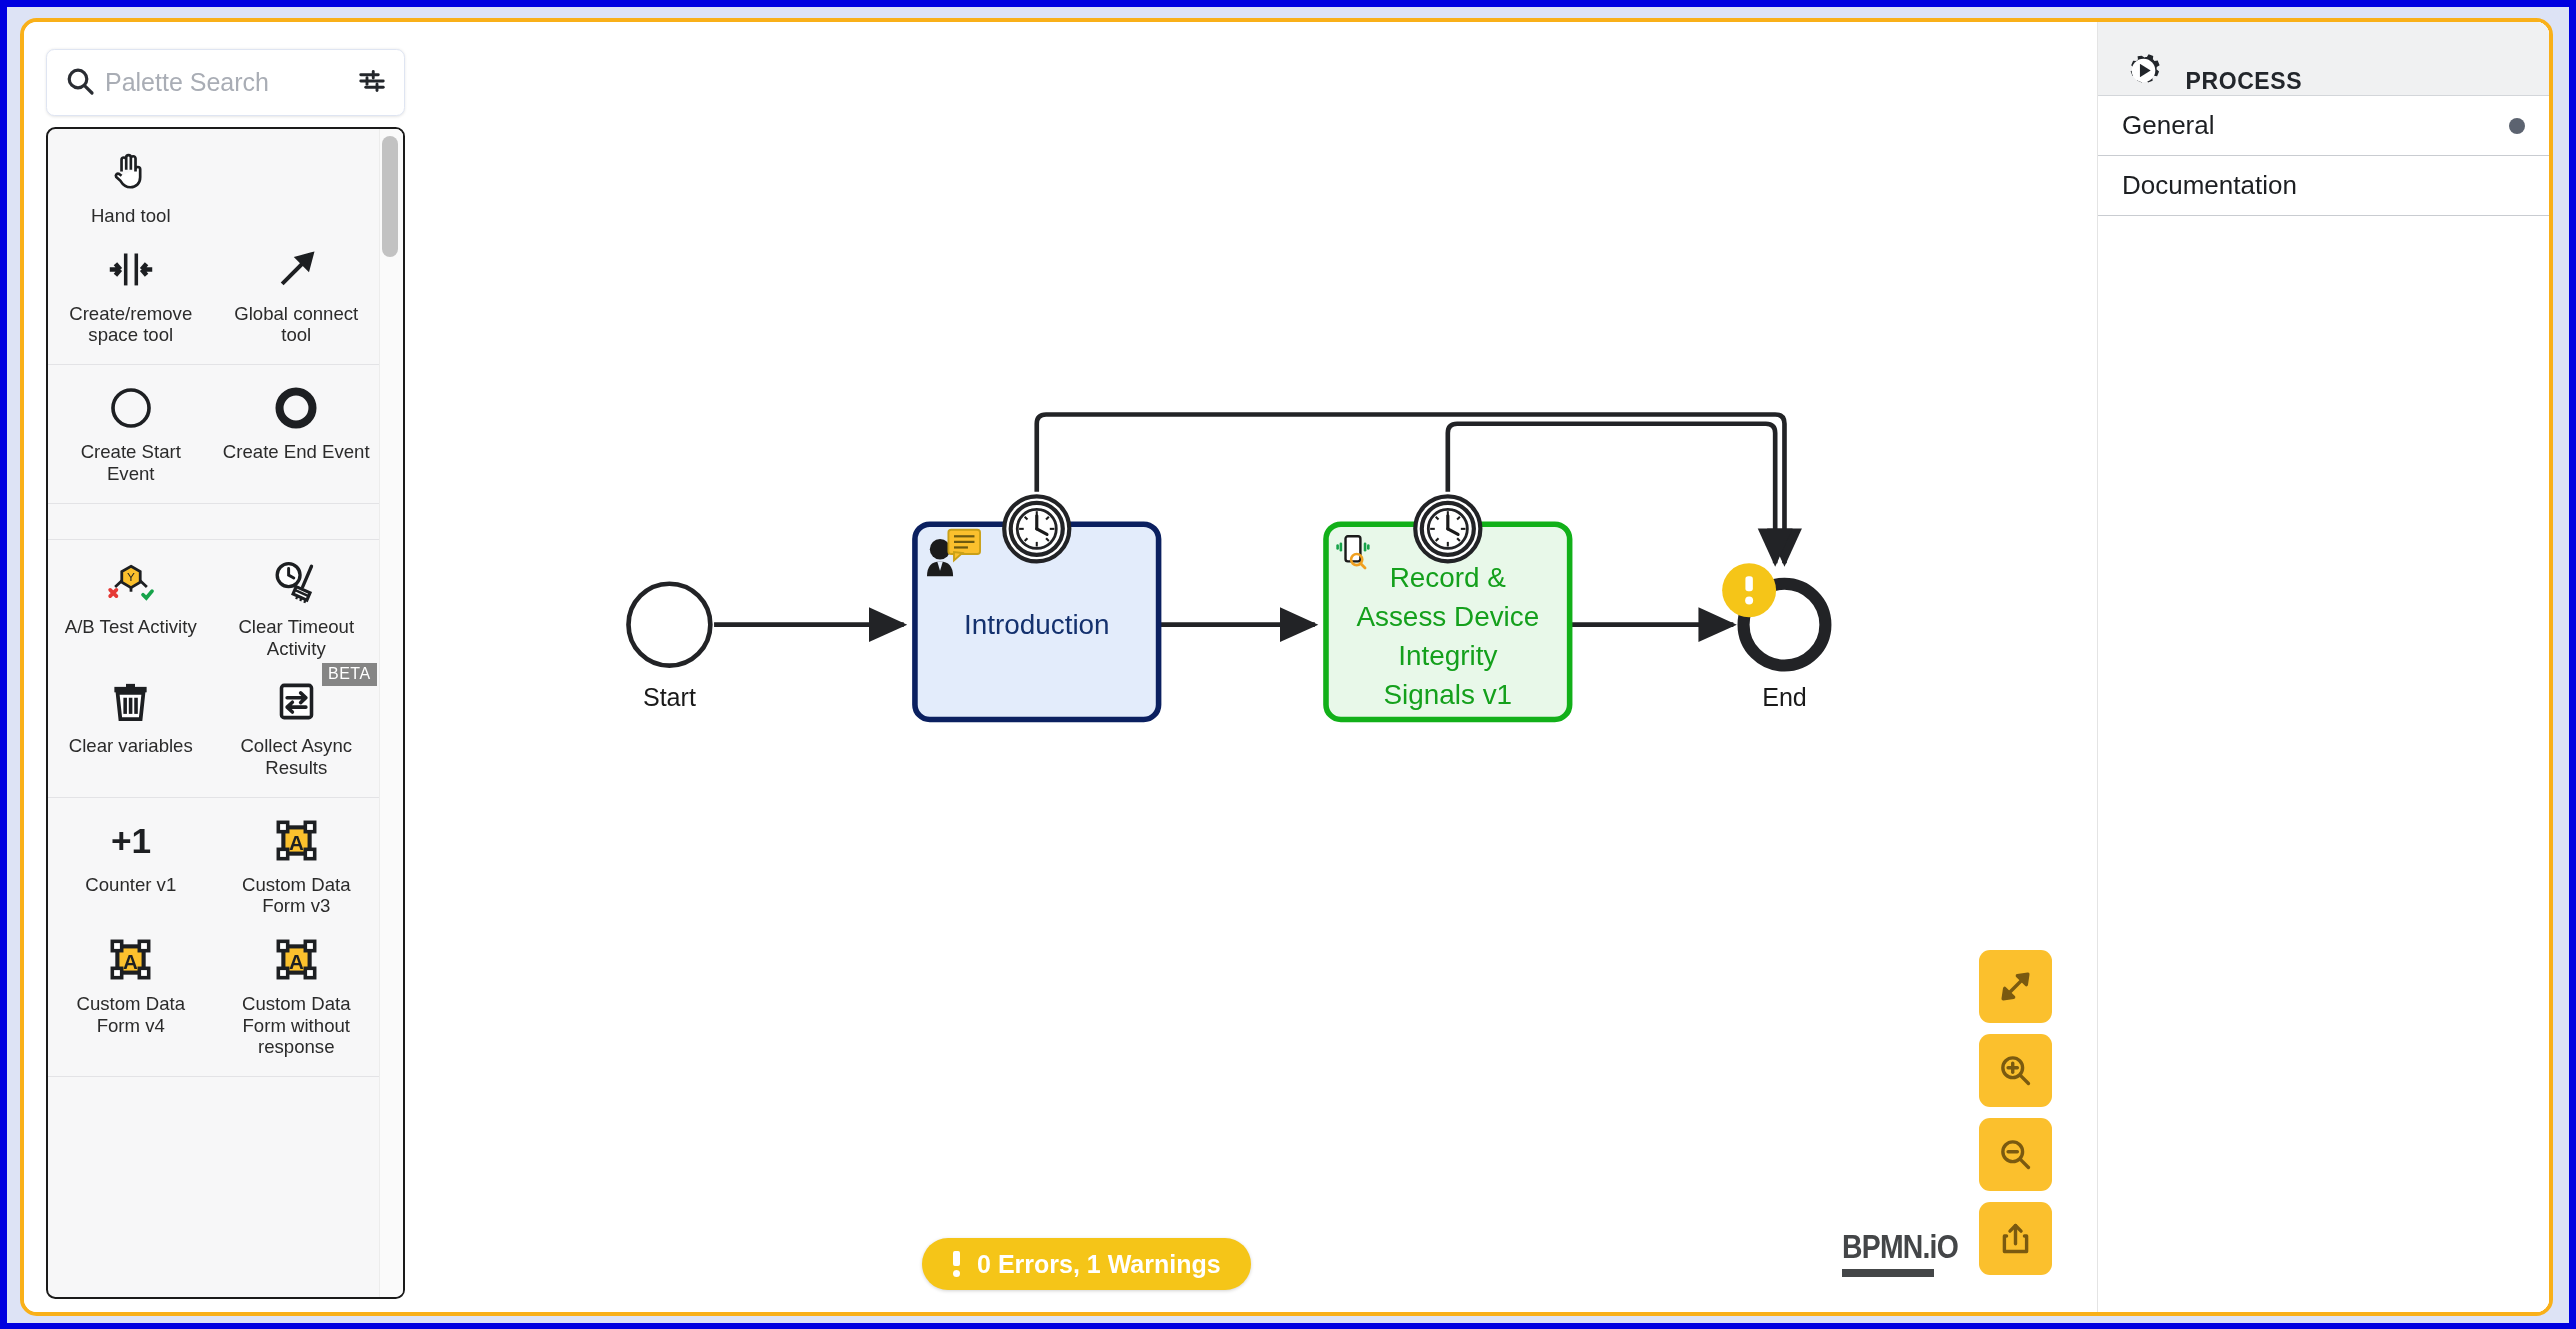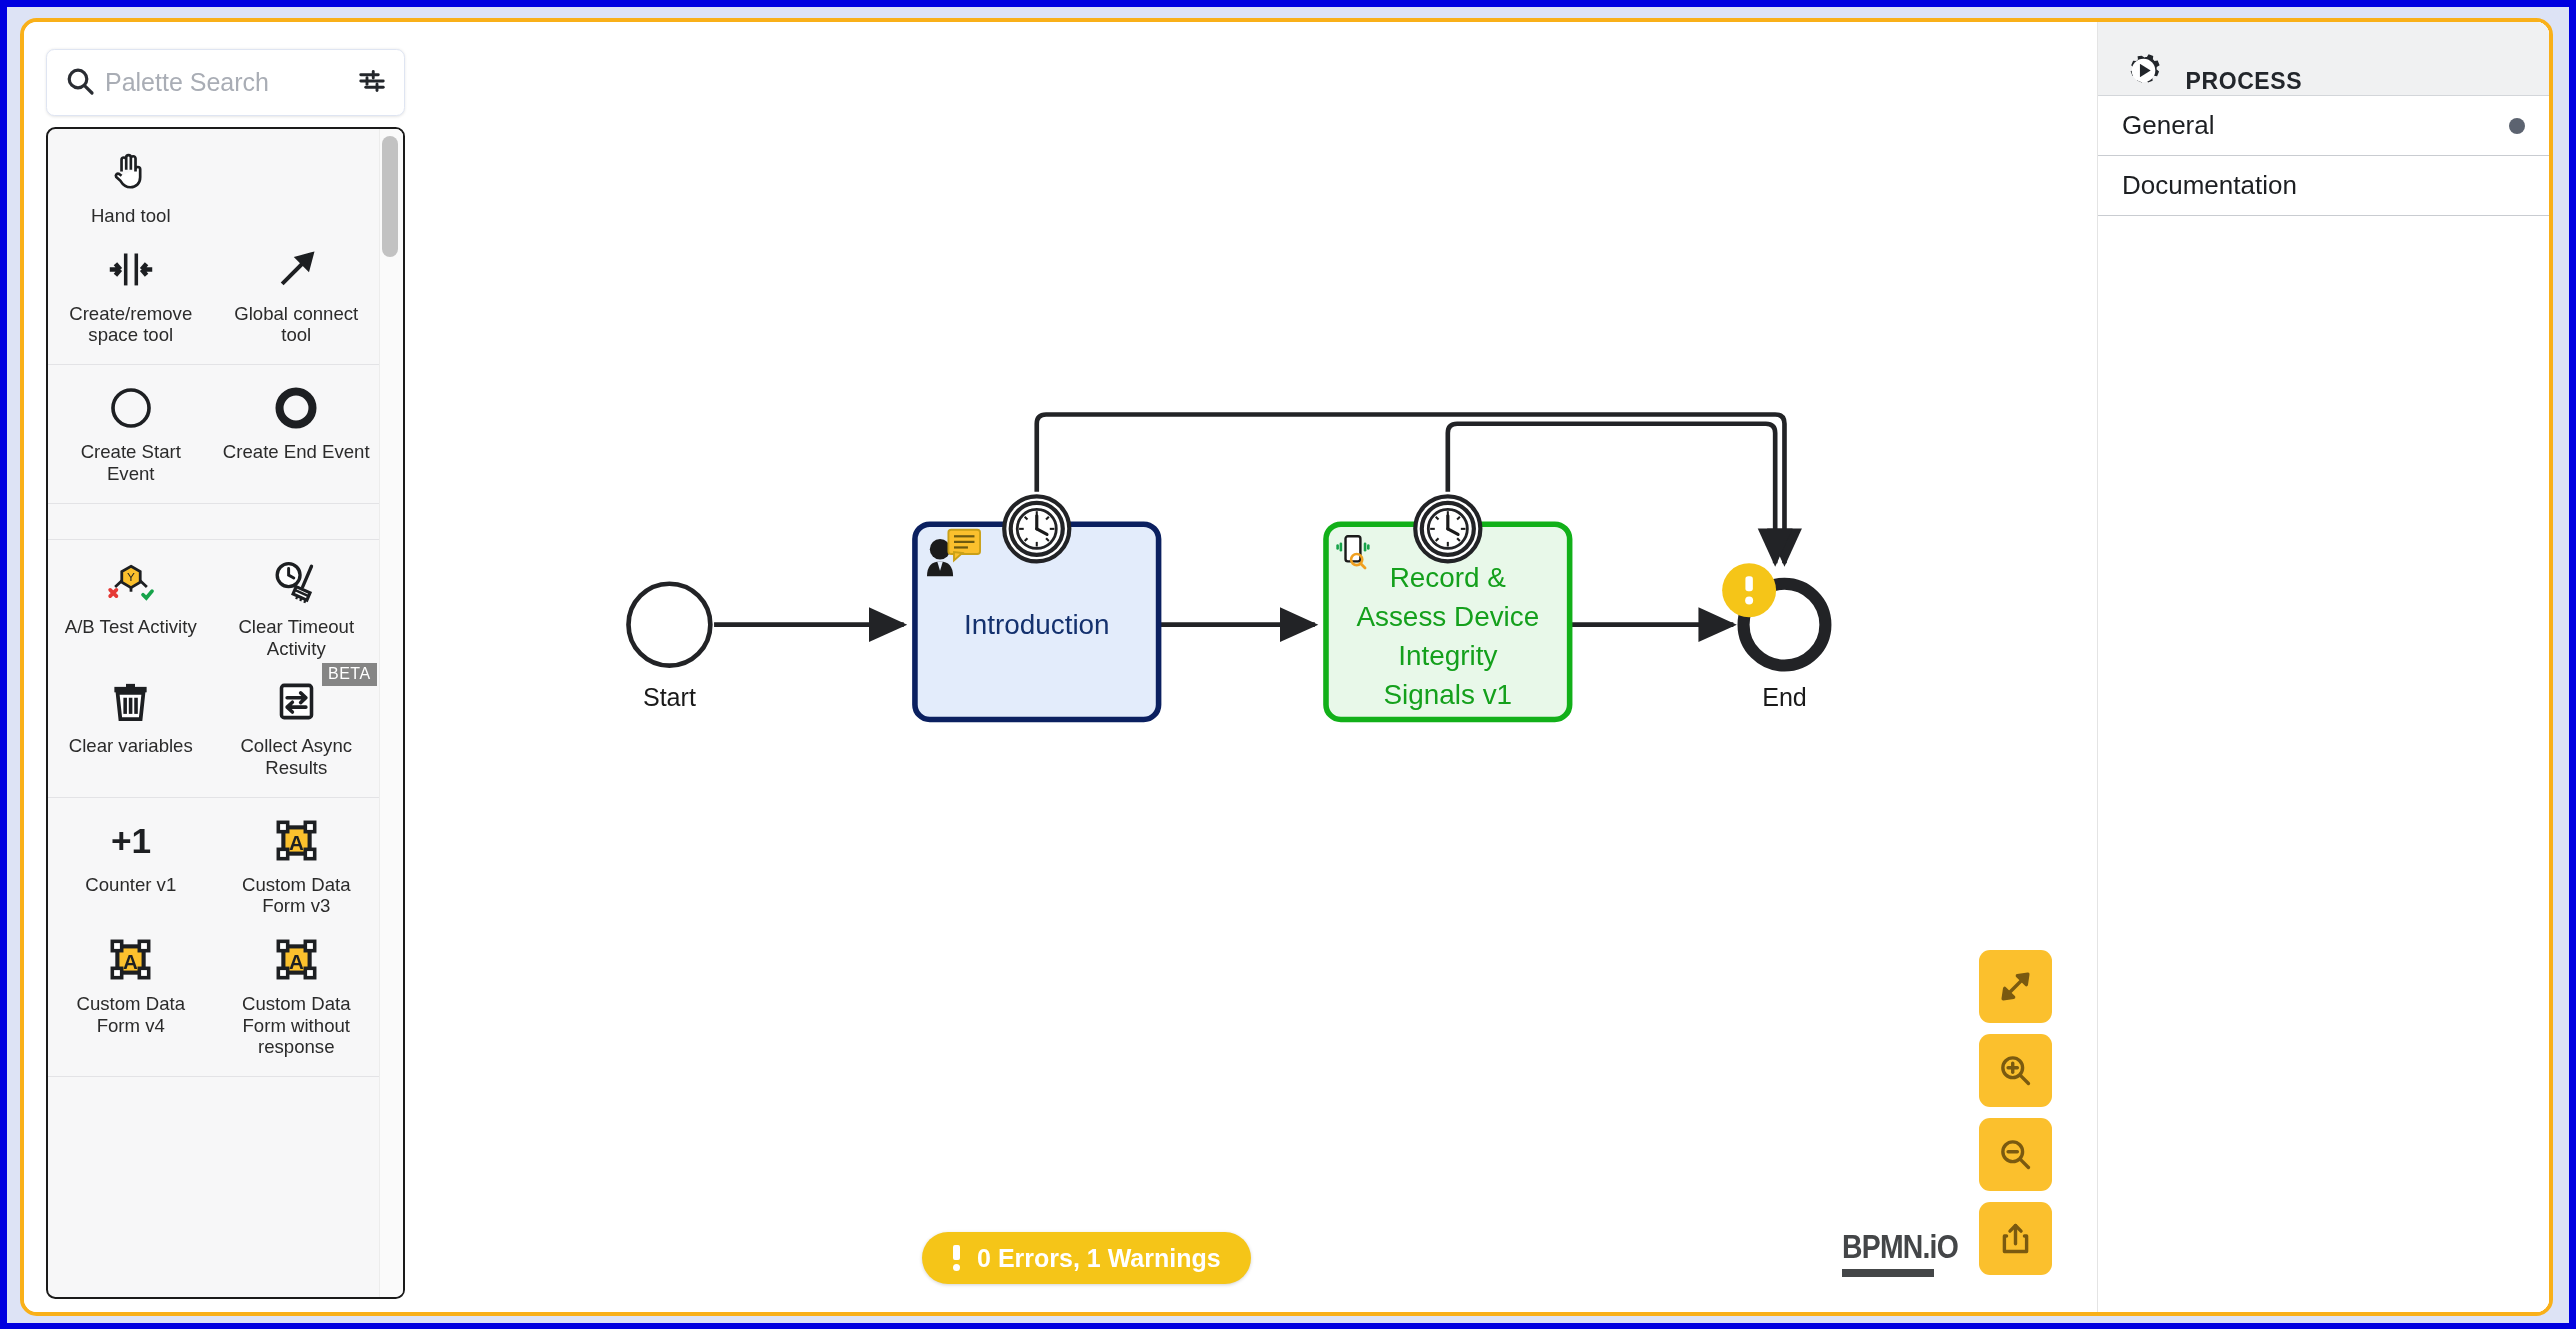--- a/index.html
+++ b/index.html
@@ -121,21 +121,21 @@
     display: flex; flex-direction: column; gap: 11px; z-index: 28;
   }
   .canvas-btn {
     width: 73px; height: 73px; border-radius: 11px;
     background: #fbc02d; border: none; cursor: pointer;
     display: flex; align-items: center; justify-content: center;
   }
 
   
   #status-pill {
-    position: absolute; left: 898px; bottom: 28px;
+    position: absolute; left: 898px; bottom: 22px;
     height: 52px; border-radius: 26px;
     background: #f5c518; color: #ffffff;
     display: flex; align-items: center; gap: 16.7px;
     padding: 0 30px; z-index: 28; cursor: pointer;
     box-shadow: 0 0.9px 3.7px rgba(0,0,0,.18);
   }
   #status-pill-text { font-size: 25px; font-weight: bold; }
   .bang {
     width: 8.4px; display: flex; flex-direction: column;
     align-items: center; gap: 3.7px;

